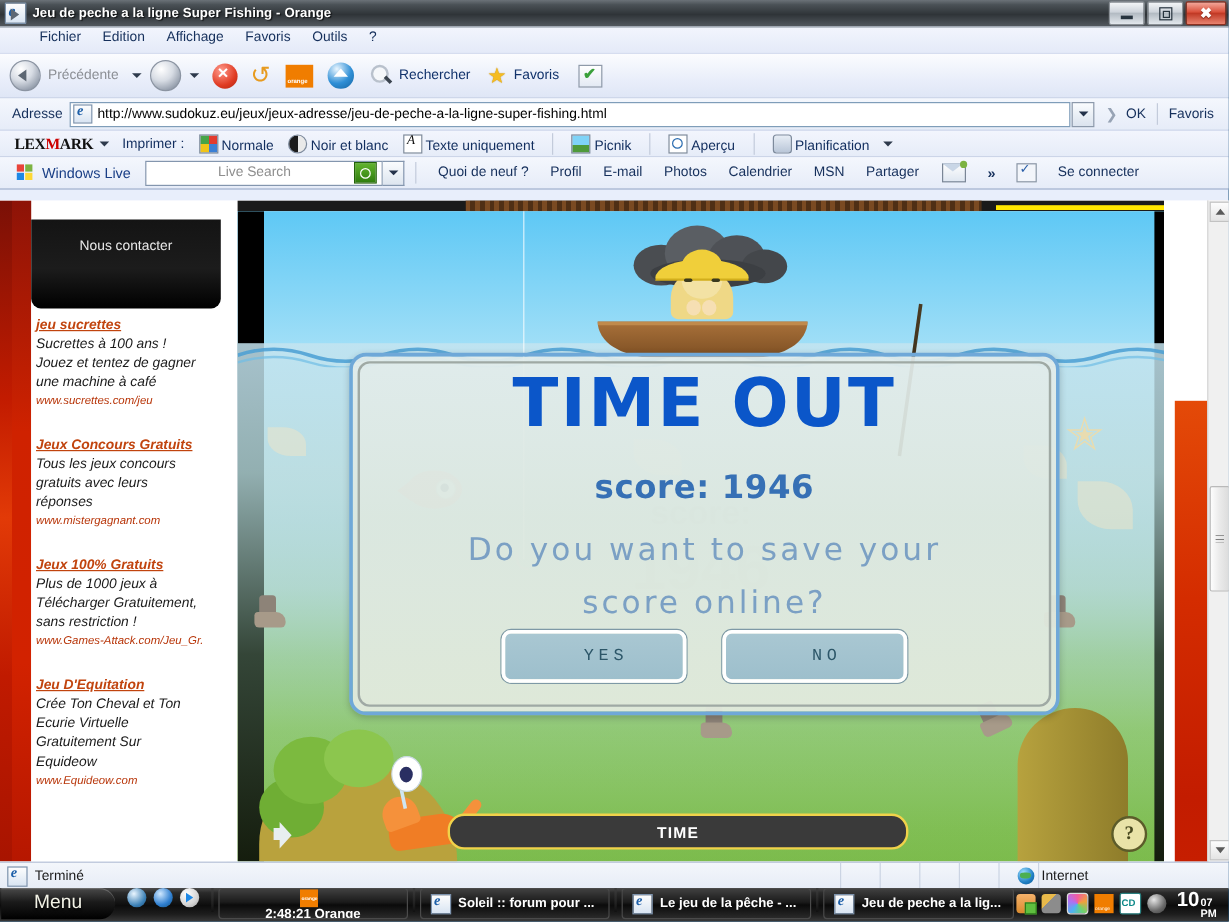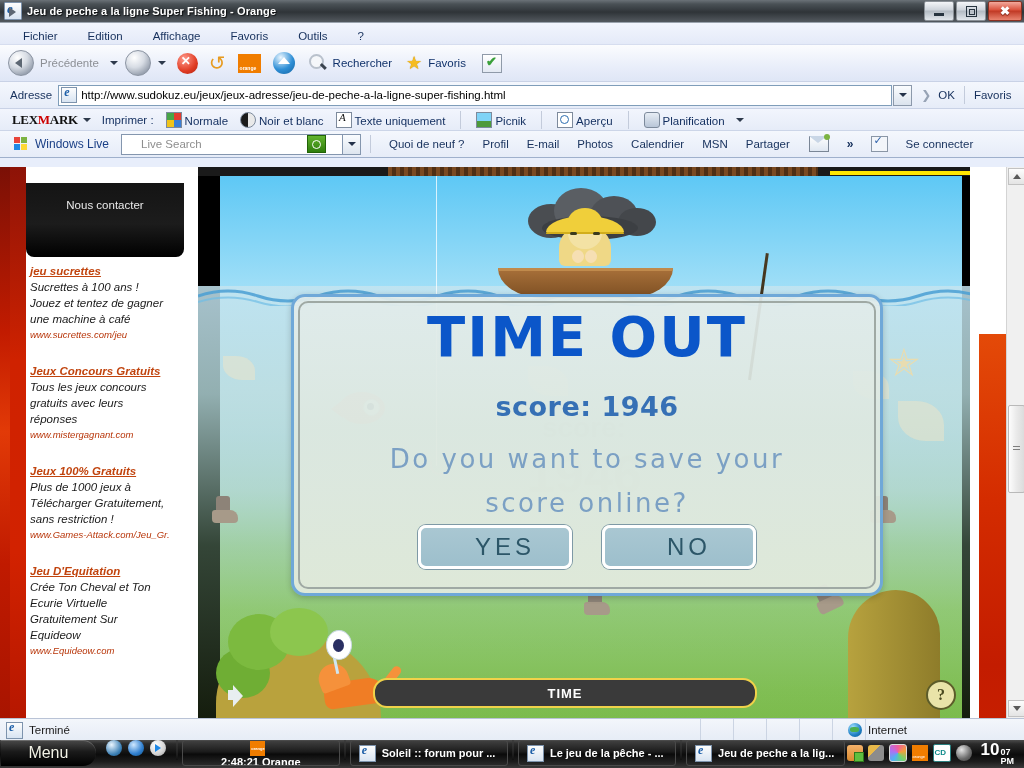--- a/index.html
+++ b/index.html
@@ -46,21 +46,21 @@
   }
   .wb .g{font-size:10px;color:#1b1b1b;line-height:1;}
   .wb.close .g{color:#fff;font-weight:bold;font-size:12px;text-shadow:0 1px 1px #7a1c0c;}
   .mini-bar{width:10px;height:3px;background:#27343f;margin-top:6px;}
   .rest-sq{width:9px;height:9px;border:1.5px solid #27343f;position:relative;}
   .rest-sq:before{content:"";position:absolute;left:2px;top:2px;width:4px;height:4px;border:1px solid #27343f;}
 
   
   .menubar{
     height:21px;background:linear-gradient(to bottom,#f2f5fd,#e4eaf8);
-    display:flex;align-items:flex-end;padding-left:14px;gap:12px;
+    display:flex;align-items:flex-start;padding-left:24px;gap:0px;
     border-bottom:1px solid #d6ddef;
   }
   .menubar .mi{font-size:11.5px;color:#16305c;padding:2px 9px;white-space:nowrap;}
 
   
   .toolbar{
     height:36px;background:linear-gradient(to bottom,#fbfcfe,#e9eefa 60%,#dfe6f6);
     display:flex;align-items:center;padding-left:8px;
     border-bottom:1px solid #c9d2e6;gap:2px;
   }
@@ -139,21 +139,21 @@
   }
   .wl-flag{width:15px;height:14px;margin-right:6px;position:relative;}
   .wl-flag i{position:absolute;width:6px;height:6px;display:block;}
   .wl-flag i:nth-child(1){left:0;top:0;background:#e8443a;}
   .wl-flag i:nth-child(2){left:7px;top:0;background:#7cb342;}
   .wl-flag i:nth-child(3){left:0;top:7px;background:#1e88e5;}
   .wl-flag i:nth-child(4){left:7px;top:7px;background:#fdd835;}
   .wl-txt{font-size:12px;color:#1a3f86;margin-right:12px;}
   .wl-search{
     width:188px;height:19px;background:#fff;border:1px solid #8496ae;
-    display:flex;align-items:center;padding:0 16px;
+    display:flex;align-items:center;padding:0 4px;text-align:center;
   }
   .wl-ph{flex:1;font-size:11.5px;color:#8e8e8e;padding-left:3px;}
   .wl-go{width:17px;height:16px;background:linear-gradient(to bottom,#62b42e,#2f7d0d);border:1px solid #226307;display:flex;align-items:center;justify-content:center;}
   .wl-go:after{content:"";width:7px;height:7px;border-radius:50%;border:1.6px solid #fff;}
   .wl-dd{width:17px;height:19px;border:1px solid #8496ae;border-left:none;background:linear-gradient(to bottom,#fafcfe,#dde5ef);display:flex;align-items:center;justify-content:center;}
   .wl-link{font-size:11.5px;color:#16305c;margin:0 9px;white-space:nowrap;}
   .wl-mail{width:18px;height:14px;margin:0 10px;background:linear-gradient(to bottom,#fdfdfd,#dfe7f1);border:1px solid #7a8696;position:relative;}
   .wl-mail:after{content:"";position:absolute;left:-1px;top:-1px;border-style:solid;border-width:7px 9px 0 9px;border-color:#c9d6e6 transparent transparent transparent;}
   .wl-mail:before{content:"";position:absolute;right:-2px;top:-3px;width:6px;height:6px;border-radius:50%;background:#7cb342;z-index:2;}
   .wl-more{font-size:12px;font-weight:bold;color:#16305c;margin:0 8px;}
@@ -325,21 +325,21 @@
     position:absolute;top:140px;left:0;right:0;text-align:center;
     font-family:"DejaVu Sans",sans-serif;font-size:26px;color:#7ba0c4;letter-spacing:2.5px;line-height:44px;
   }
   .dlg-btns{position:absolute;bottom:24px;left:0;right:0;display:flex;justify-content:center;gap:30px;}
   .dbtn{
     width:148px;height:38px;border:3px solid #fff;border-radius:8px;
     background:linear-gradient(to bottom,#a9c7d2,#9dbfcc);
     box-shadow:0 0 0 1px #7e99a6;
     display:flex;align-items:center;justify-content:center;
   }
-  .dbtn span{font-family:Liberation Sans, sans-serif;font-size:24px;color:#2c5668;letter-spacing:4px;font-weight:normal;margin-left:20px;}
+  .dbtn span{font-family:Liberation Mono, monospace;font-size:14px;color:#2c5668;letter-spacing:4px;font-weight:normal;margin-left:20px;}
 
   
   .rail{position:absolute;right:0;top:167px;width:17px;height:551px;background:#f0f0f0;border-left:1px solid #d4d4d4;}
   .rail .ar{position:absolute;left:1px;width:15px;height:15px;background:linear-gradient(to bottom,#fdfdfd,#e4e4e4);border:1px solid #c2c2c2;display:flex;align-items:center;justify-content:center;}
   .rail .ar.up{top:1px;} .rail .ar.dn{bottom:1px;}
   .rail .ar .t{width:0;height:0;border-style:solid;}
   .rail .ar.up .t{border-width:0 4px 5px 4px;border-color:transparent transparent #5a5a5a transparent;}
   .rail .ar.dn .t{border-width:5px 4px 0 4px;border-color:#5a5a5a transparent transparent transparent;}
   .rail .thumb{position:absolute;left:1px;top:238px;width:15px;height:86px;background:linear-gradient(to right,#fdfdfd,#eaeaea 50%,#dcdcdc);border:1px solid #b9b9b9;border-radius:2px;display:flex;align-items:center;justify-content:center;}
   .rail .thumb .gr{width:7px;height:6px;background:repeating-linear-gradient(to bottom,#7e7e7e 0 1px,transparent 1px 3px);}

